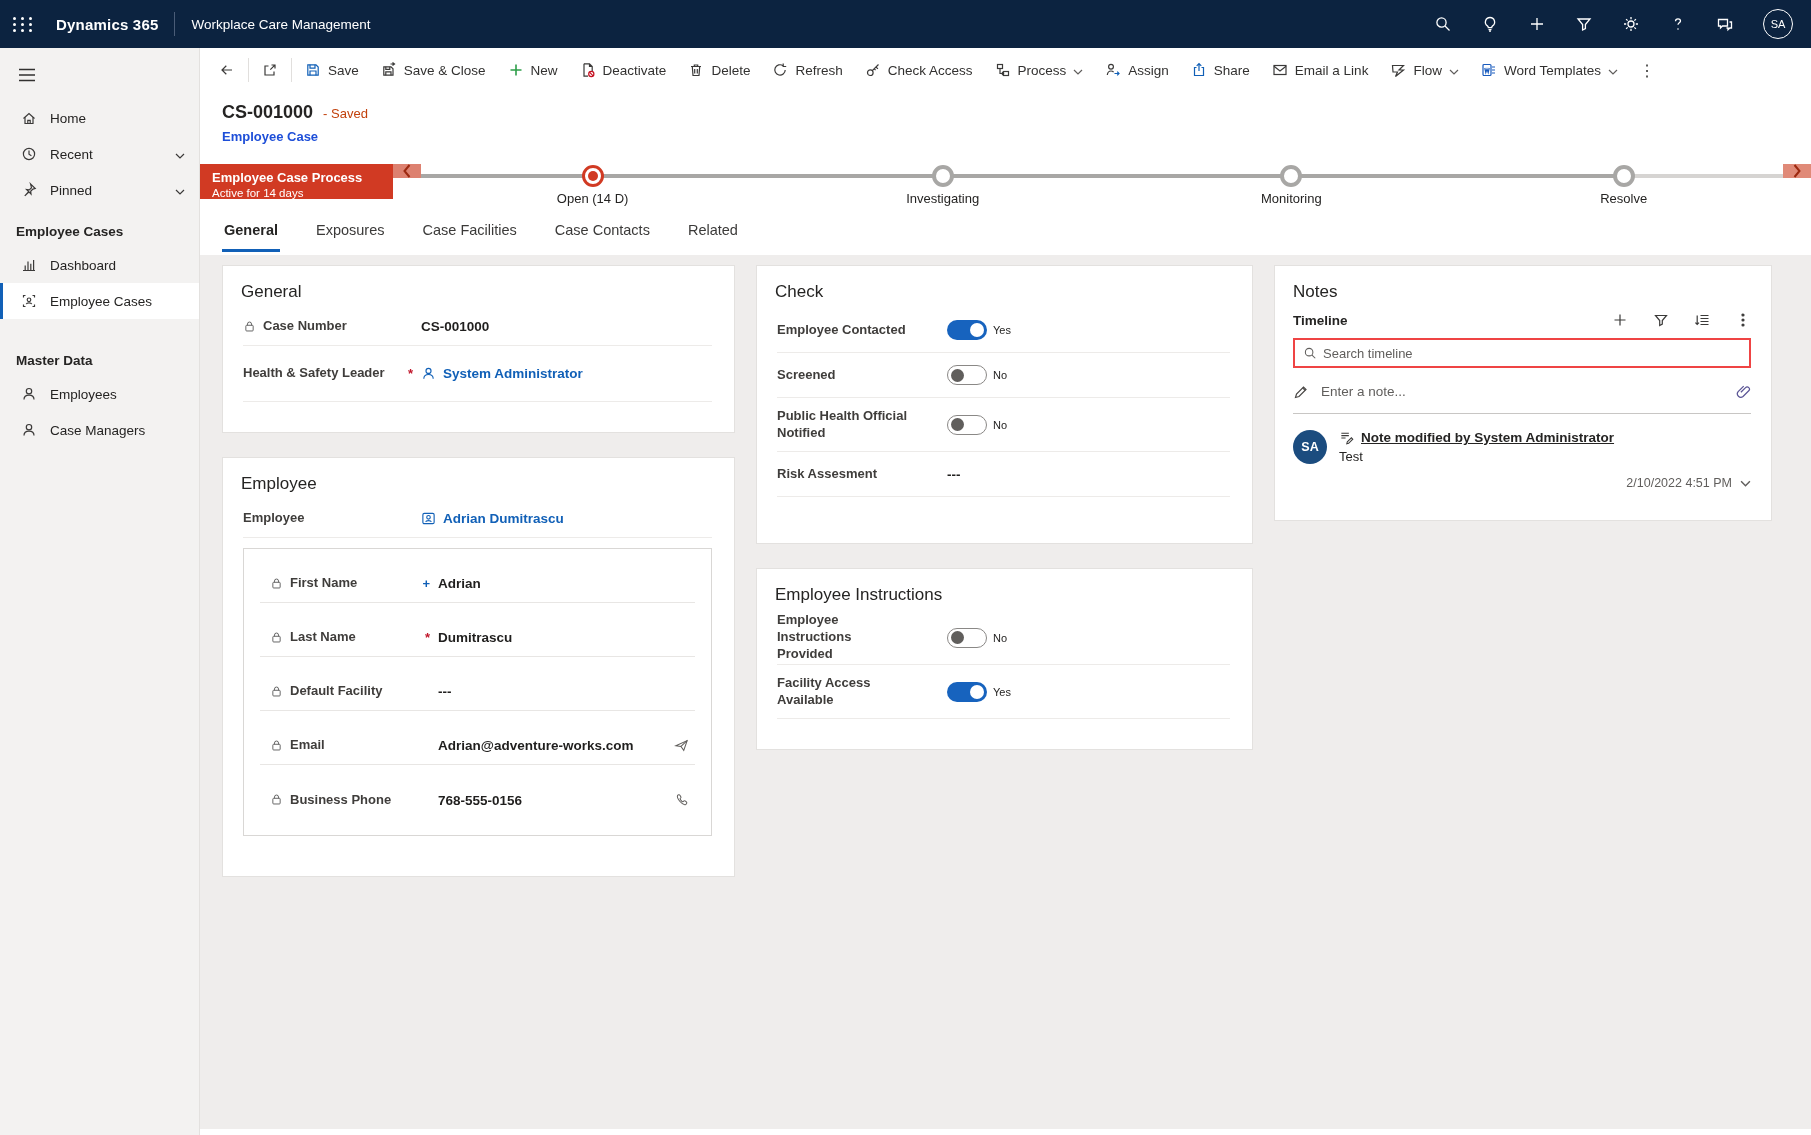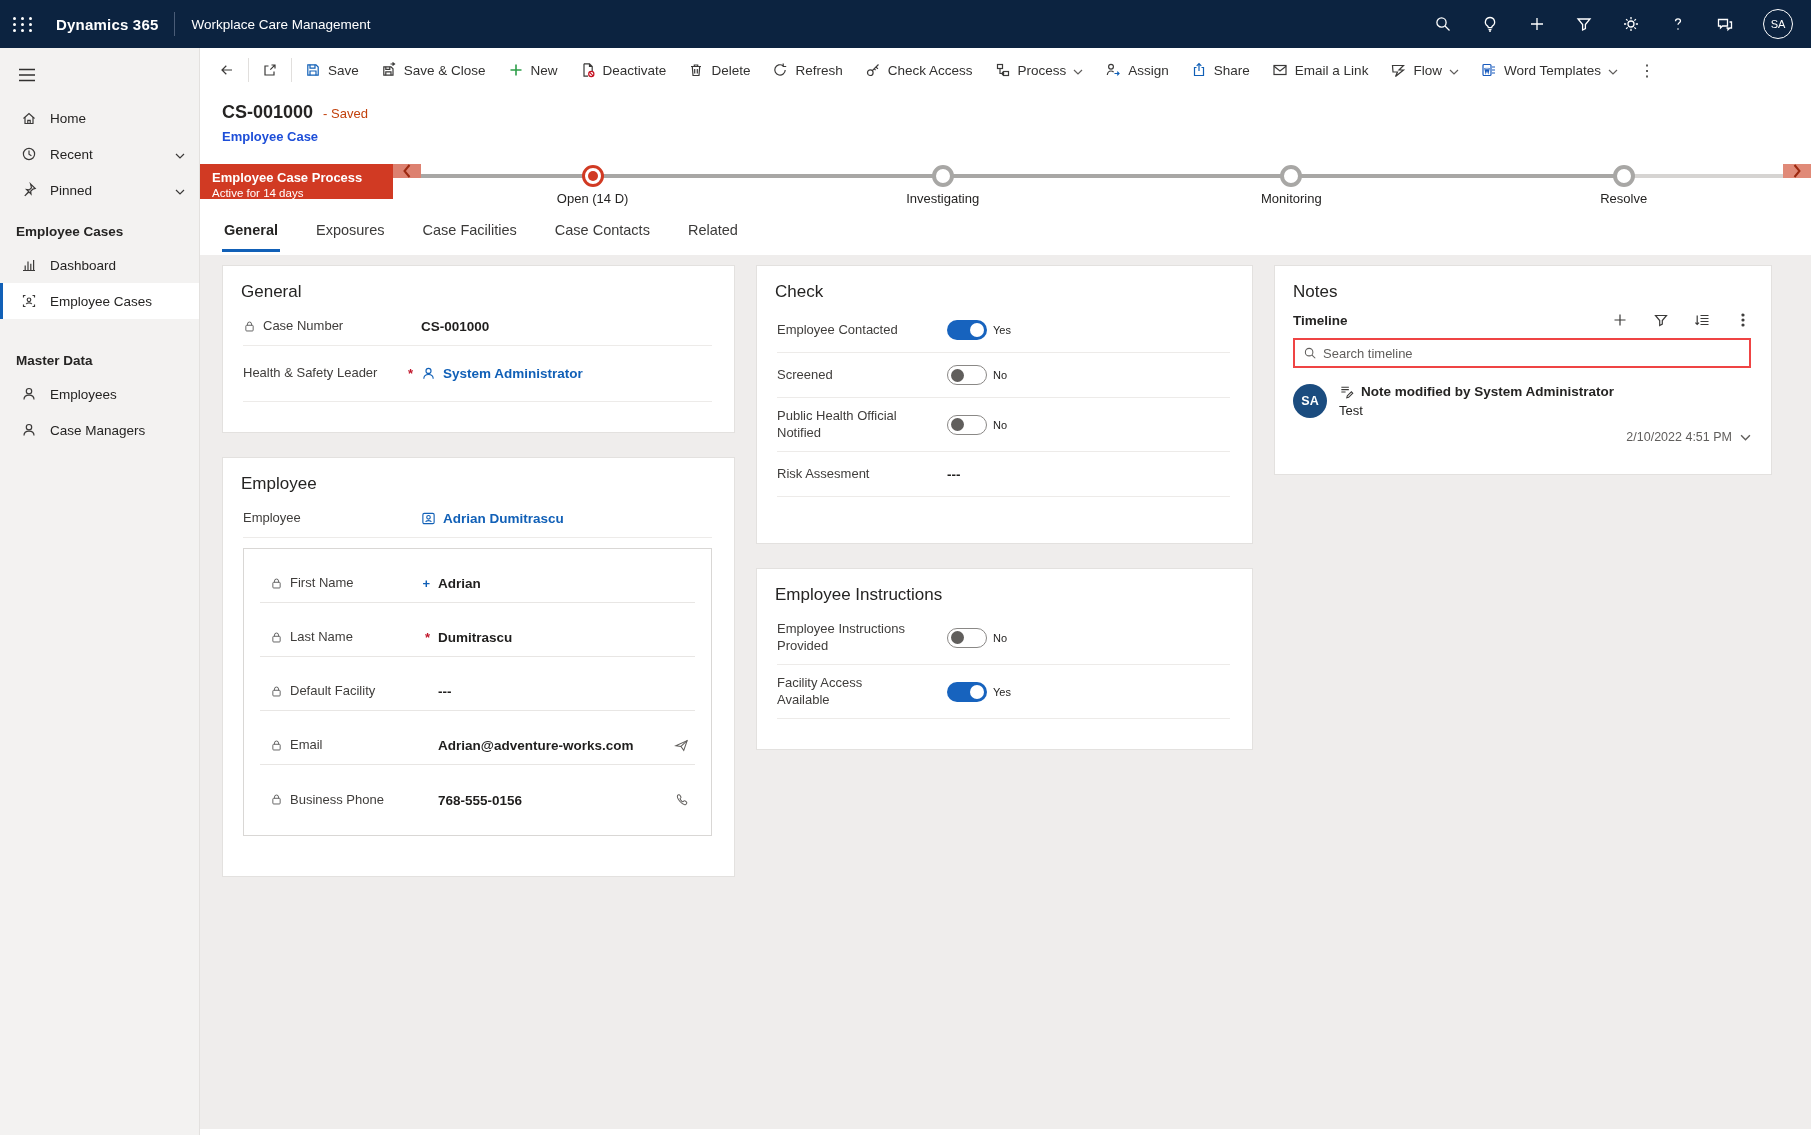--- a/index.html
+++ b/index.html
@@ -82,21 +82,21 @@
   .content { height:874px; background:#efedec; padding:10px 0 0 22px;
              display:grid; grid-template-columns:513px 497px 498px; grid-gap:0 21px; align-items:start; }
   .col { display:flex; flex-direction:column; gap:24px; }
   .card { background:#fff; border:1px solid #e3e1df; padding:14px 18px 10px 16px; }
   .card-title { font-size:17px; color:#252423; margin:2px 0 6px 2px; }
 
   .frow { display:flex; align-items:center; min-height:38px; border-bottom:1px solid #edebe9;
           margin:0 4px; }
   .flabel { width:178px; flex:0 0 178px; display:flex; align-items:center; gap:7px;
             font-size:13px; color:#3f3d3b; position:relative; padding-right:18px; }
-  .flabel .txt { line-height:1.3; }
+  .flabel .txt { line-height:1.3;font-weight:bold; }
   .flabel svg { stroke:#555; fill:none; stroke-width:1.1; flex:0 0 auto; }
   .req { position:absolute; right:8px; top:50%; transform:translateY(-50%);
          color:#c0172b; font-size:13px; font-weight:bold; }
   .rec-mark { position:absolute; right:8px; top:50%; transform:translateY(-50%);
          color:#1160b7; font-size:13px; font-weight:bold; }
   .fvalue { font-size:13.5px; font-weight:bold; color:#201f1e; display:flex; align-items:center; gap:7px; flex:1; }
   .fvalue.link { color:#1160b7; cursor:pointer; }
   .fvalue.link svg { stroke:#1160b7; fill:none; stroke-width:1.2; }
   .faction { margin-left:auto; margin-right:6px; cursor:pointer; display:flex; }
   .faction svg { stroke:#605e5c; fill:none; stroke-width:1.1; }
@@ -137,21 +137,21 @@
                 border-bottom:1px solid #c8c6c4; }
   .note-entry .ph { font-size:13.5px; color:#605e5c; cursor:text; }
   .note-entry svg.pen { stroke:#484644; fill:none; stroke-width:1.2; }
   .note-entry .clip { margin-left:auto; cursor:pointer; display:flex; }
   .note-entry .clip svg { stroke:#5a5495; fill:none; stroke-width:1.3; }
   .note-item { display:flex; gap:12px; margin:16px 2px 0 2px; }
   .note-avatar { width:34px; height:34px; border-radius:50%; background:#1b4c7f; color:#fff;
                  font-size:12.5px; font-weight:bold; display:flex; align-items:center;
                  justify-content:center; flex:0 0 34px; }
   .note-body { flex:1; }
-  .note-title-row { display:flex; align-items:center; gap:7px; }
+  .note-title-row { display:flex; align-items:center; gap:7px;text-decoration:underline; }
   .note-title-row svg { stroke:#3b3a39; fill:none; stroke-width:1.1; }
   .note-title { font-size:13.5px; font-weight:bold; color:#252423; }
   .note-text { font-size:13px; margin-top:4px; color:#252423; }
   .note-ts-row { display:flex; justify-content:flex-end; align-items:center; gap:8px; margin-top:12px; }
   .note-ts { font-size:12.5px; color:#605e5c; }
   .note-ts-row svg { stroke:#605e5c; fill:none; stroke-width:1.3; cursor:pointer; }
 </style>
 </head>
 <body>
 
@@ -645,20 +645,32 @@
               </span>
           </div>
         </div>
         <div class="tl-search">
           <svg width="14" height="14" viewBox="0 0 16 16">
               <circle cx="7" cy="7" r="4.3"></circle>
               <path d="M10.3 10.3l3.7 3.7"></path>
             </svg>
           <input type="text" placeholder="Search timeline" style="">
         </div>
+        <div class="note-entry">
+          <svg class="pen" width="16" height="16" viewBox="0 0 16 16">
+              <path d="M2.5 13.5l1-3.5 7-7 2.5 2.5-7 7-3.5 1z"></path>
+              <path d="M9.6 3.9l2.5 2.5"></path>
+            </svg>
+          <span class="ph">Enter a note...</span>
+          <span class="clip">
+            <svg width="15" height="16" viewBox="0 0 16 16">
+                <path d="M5.2 8.3l5-5a2.4 2.4 0 0 1 3.4 3.4l-6.1 6.1a3.7 3.7 0 0 1-5.2-5.2l5.9-5.9"></path>
+              </svg>
+          </span>
+        </div>
         <div class="note-item">
           <div class="note-avatar">SA</div>
           <div class="note-body">
             <div class="note-title-row">
               <svg width="15" height="15" viewBox="0 0 16 16">
                   <path d="M2.5 3.5h8M2.5 6h8M2.5 8.5h4.5"></path>
                   <path d="M8.8 12.7l4.4-4.4 1.5 1.5-4.4 4.4-2 .5z"></path>
                 </svg>
               <span class="note-title">Note modified by System Administrator</span>
             </div>

